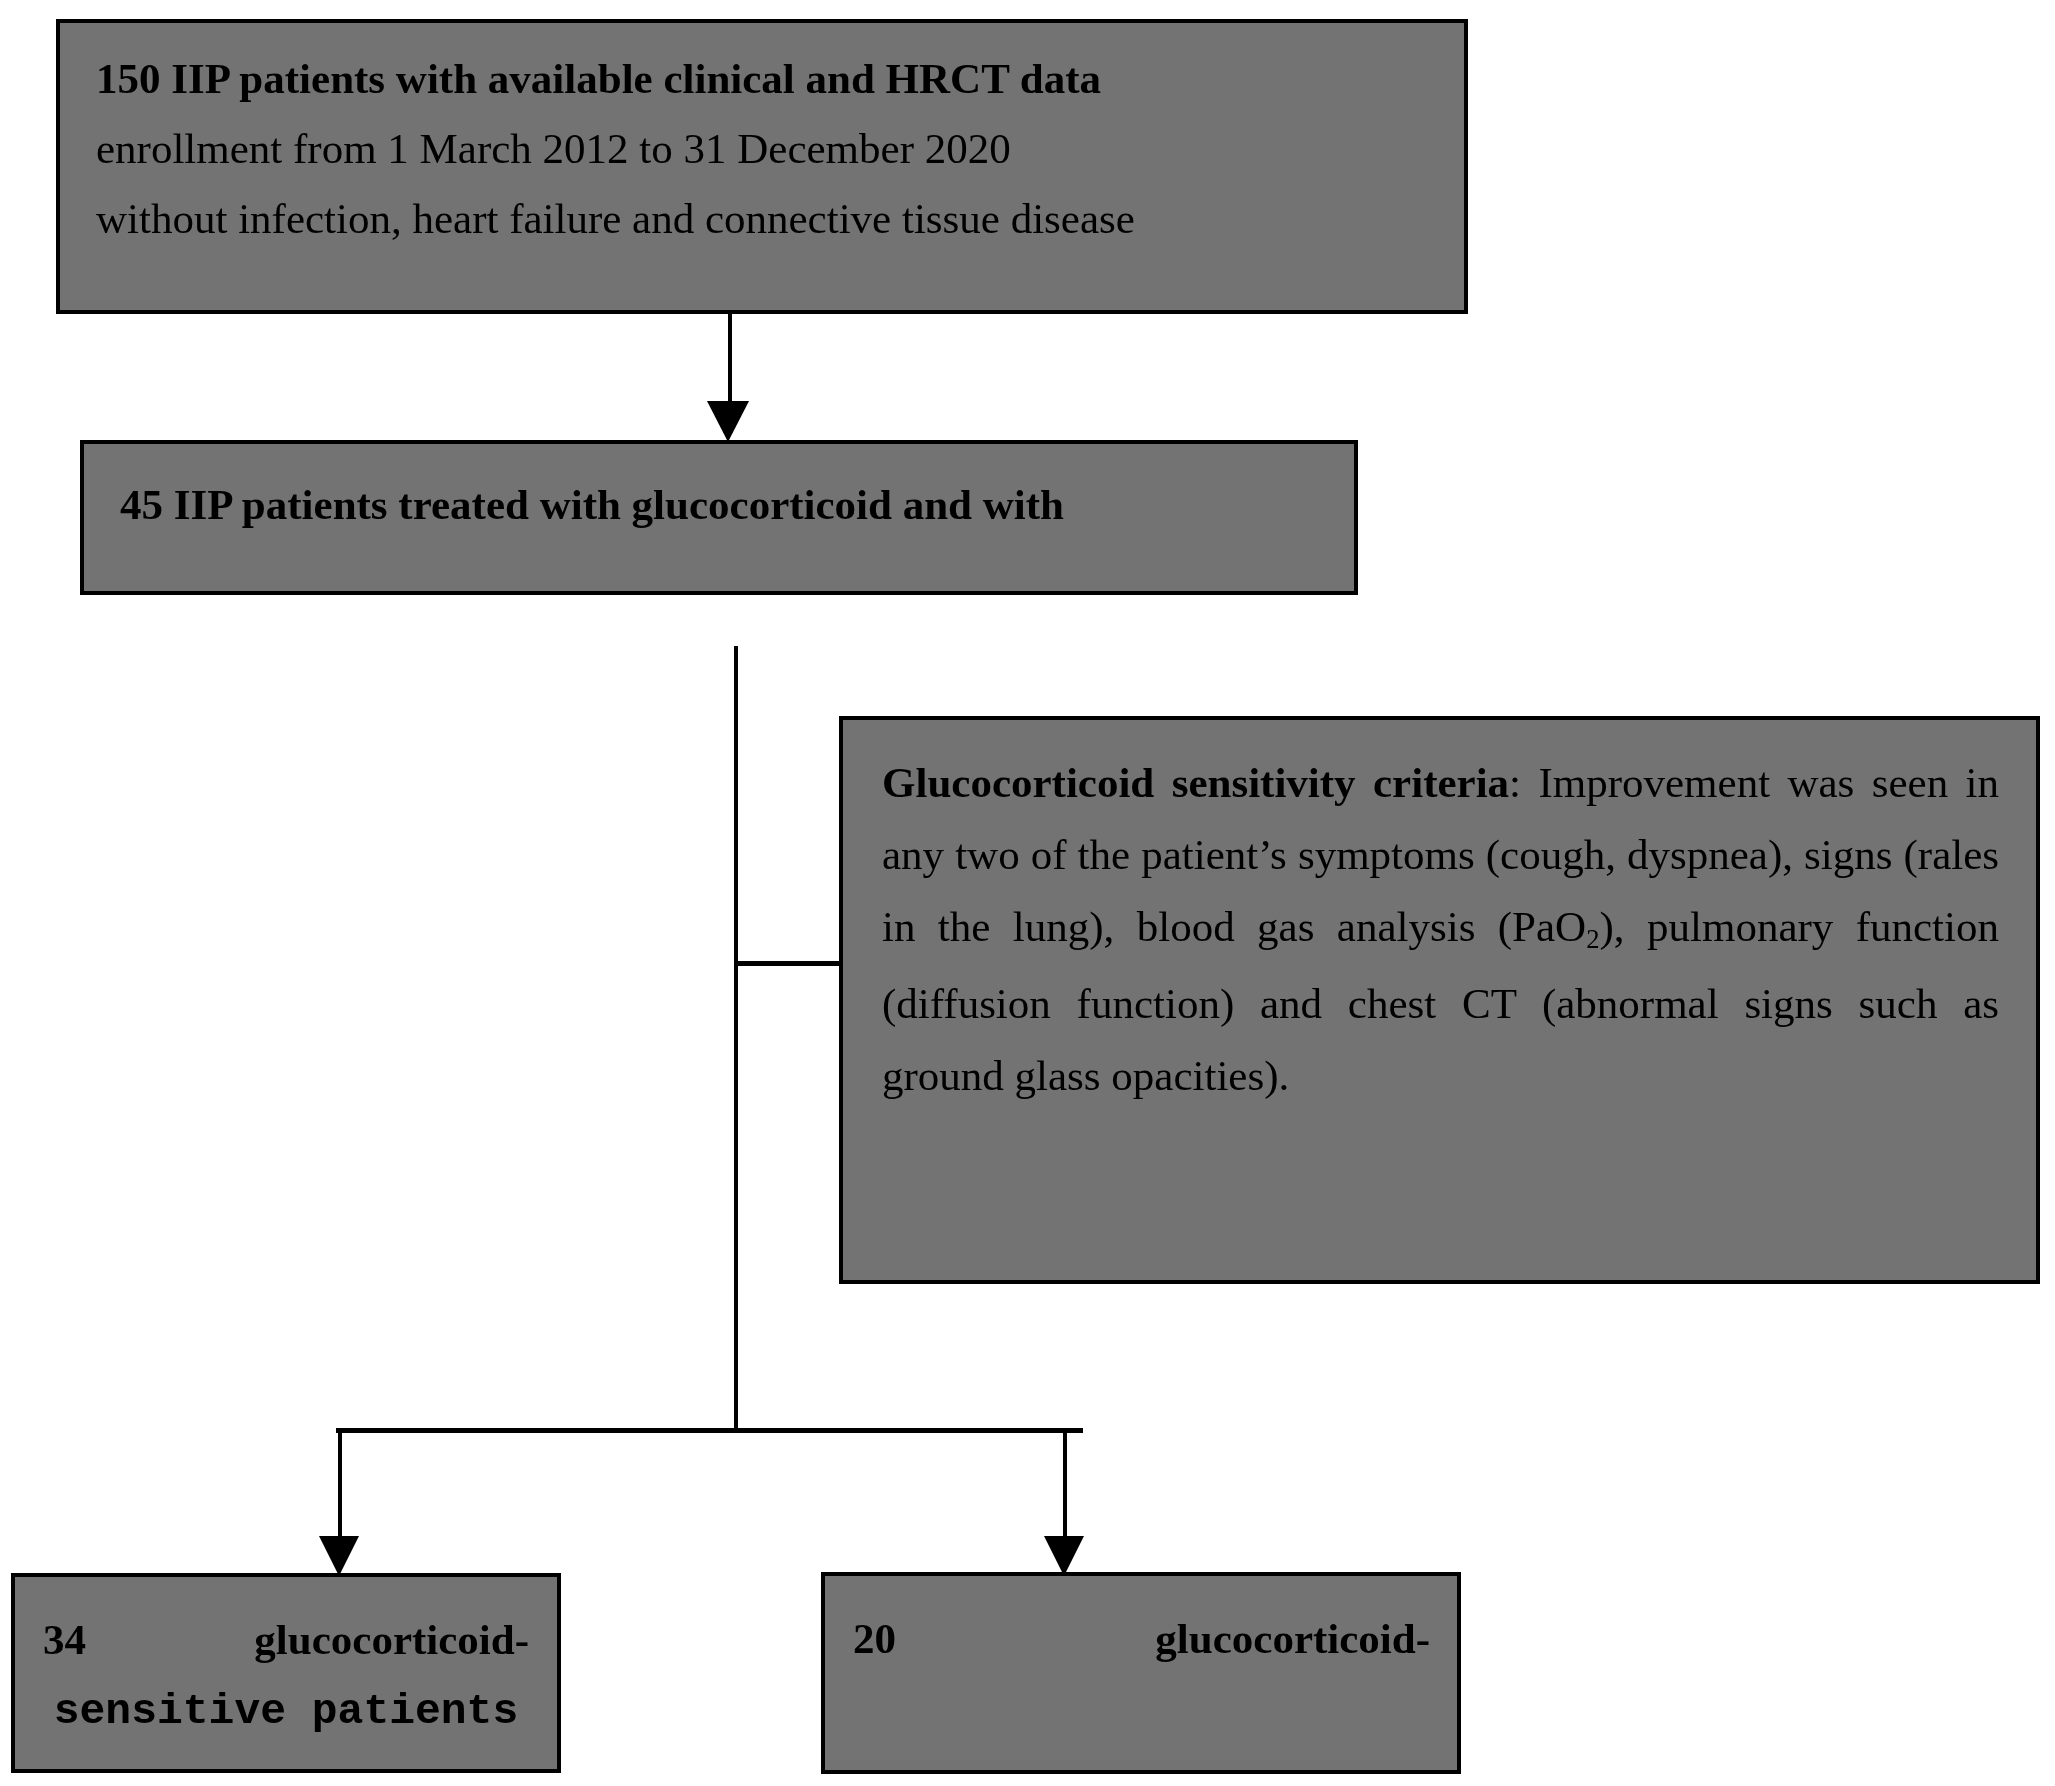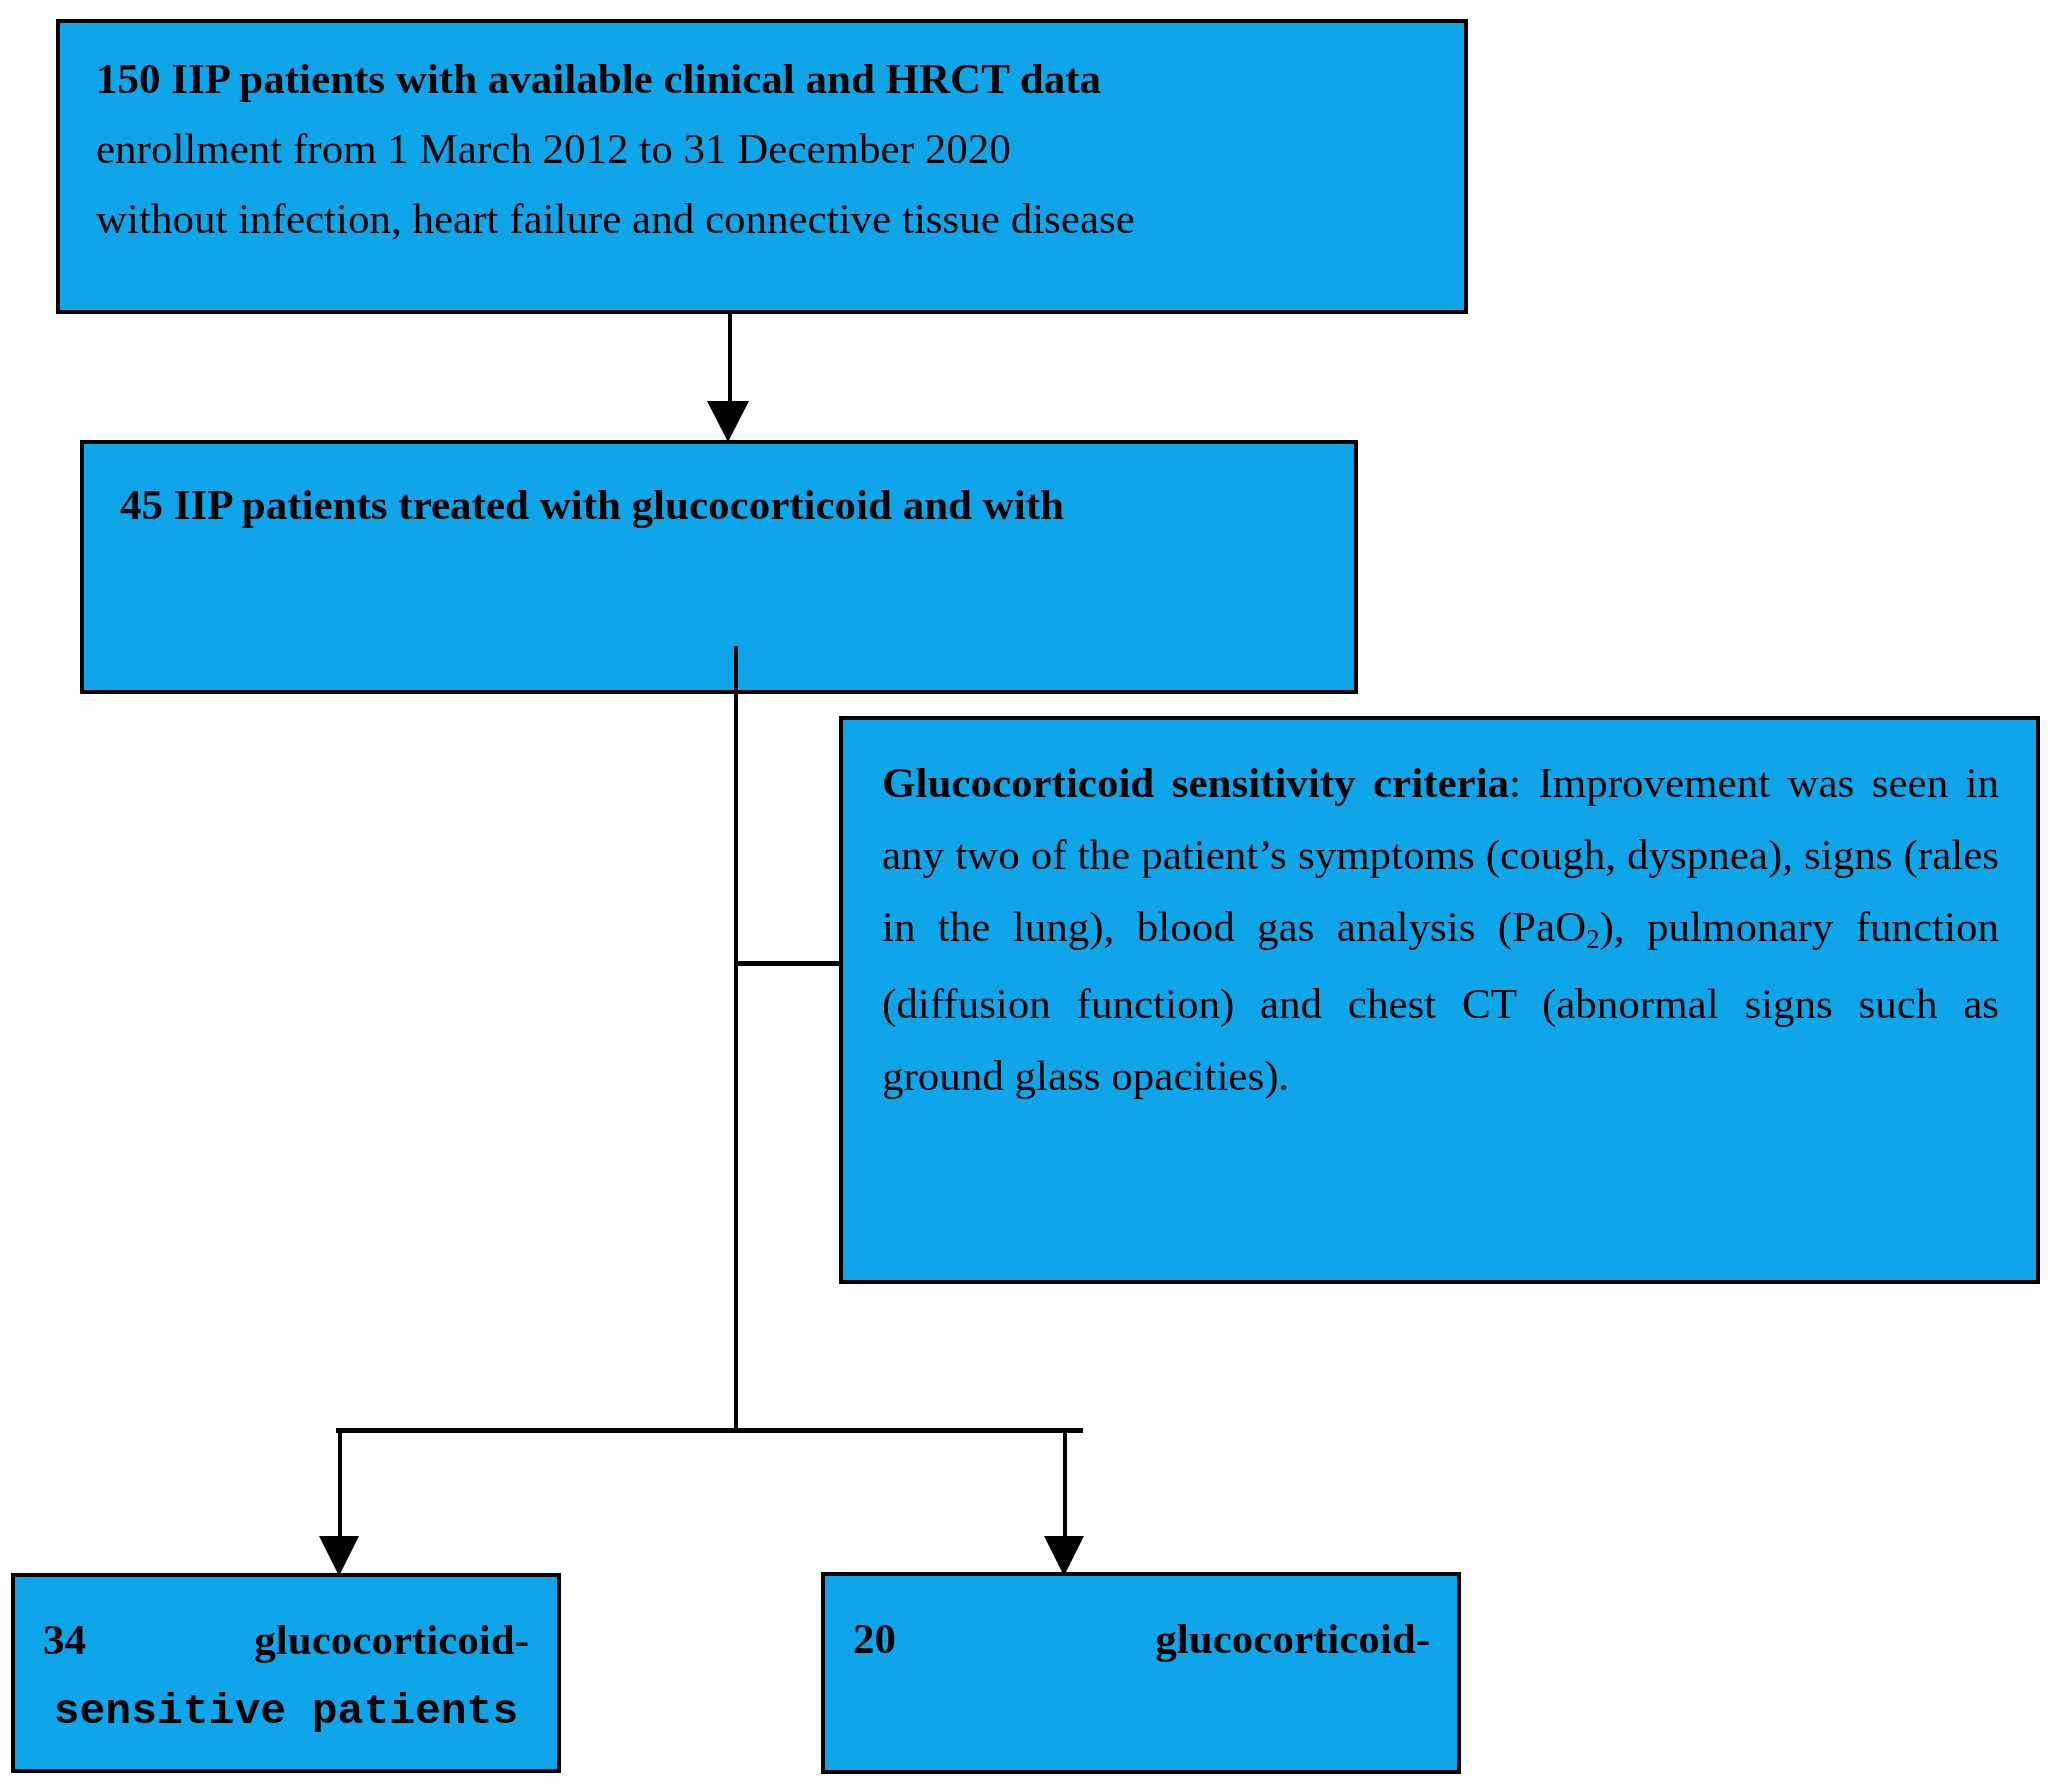--- a/index.html
+++ b/index.html
@@ -14,21 +14,21 @@
     background: #ffffff;
     font-family: "Liberation Serif", "DejaVu Serif", serif;
     color: #000000;
     overflow: hidden;
   }
 
   .fbox {
     position: absolute;
     box-sizing: border-box;
     border: 4.2px solid #000000;
-    background: #0ea5e9;
+    background: #737373;
     color: #000000;
   }
 
   .ftext {
     position: absolute;
     box-sizing: border-box;
   }
 
   .line-reg {
     font-size: 43px;
@@ -49,21 +49,21 @@
     width: 1412px; height: 295px;
   }
   #box-cohort .ftext {
     left: 36px; top: 20.6px;
     width: 1354px;
   }
 
   
   #box-treated {
     left: 80px; top: 440px;
-    width: 1278px; height: 254px;
+    width: 1278px; height: 155px;
   }
   #box-treated .ftext {
     left: 36px; top: 25.5px;
     width: 1214px;
   }
 
   
   #box-criteria {
     left: 839px; top: 716px;
     width: 1201px; height: 568px;

